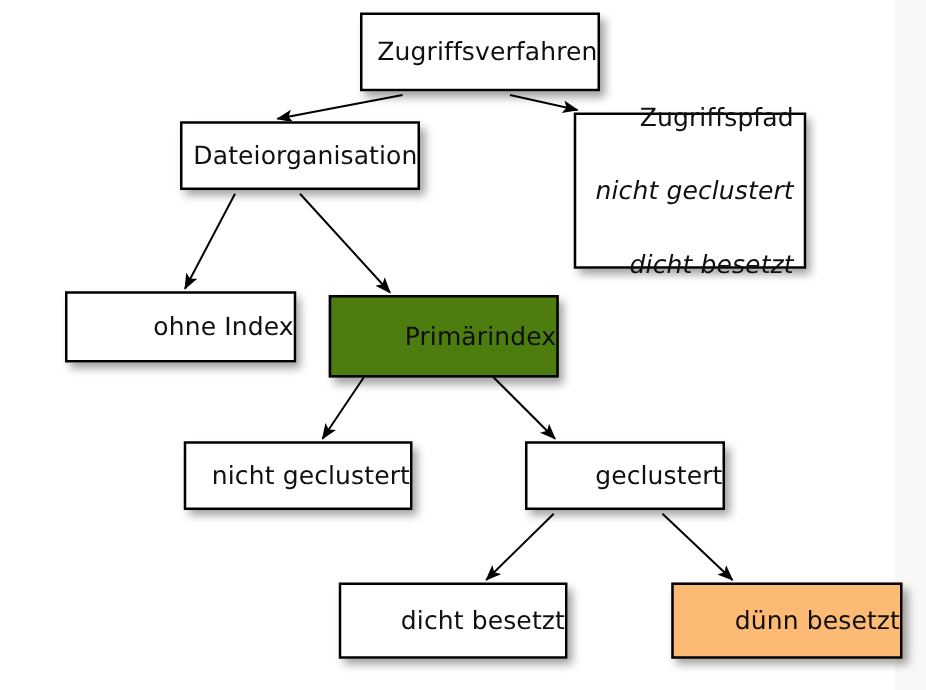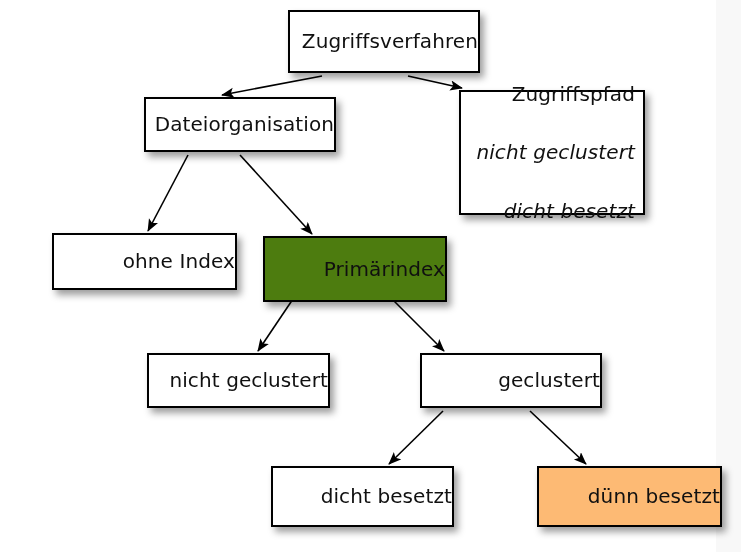--- a/index.html
+++ b/index.html
@@ -101,21 +101,21 @@
       </div>
       <div class="node" style="left: 30px; top: 233px; width: 185px; height: 57px; background: rgb(255, 255, 255); border-color: rgb(0, 0, 0);">
         <span class="line">ohne Index</span>
       </div>
       <div class="node" style="left: 241px; top: 236px; width: 184px; height: 66px; background: #4d7c0f; border-color: rgb(0, 0, 0);">
         <span class="line">Primärindex</span>
       </div>
       <div class="node" style="left: 125px; top: 353px; width: 183px; height: 55px; background: rgb(255, 255, 255); border-color: rgb(0, 0, 0);">
         <span class="line">nicht geclustert</span>
       </div>
-      <div class="node" style="left: 398px; top: 353px; width: 182px; height: 55px; background: rgb(255, 255, 255); border-color: rgb(0, 0, 0);">
+      <div class="node" style="left: 398px; top: 353px; width: 160px; height: 55px; background: rgb(255, 255, 255); border-color: rgb(0, 0, 0);">
         <span class="line">geclustert</span>
       </div>
       <div class="node" style="left: 249px; top: 466px; width: 183px; height: 61px; background: rgb(255, 255, 255); border-color: rgb(0, 0, 0);">
         <span class="line">dicht besetzt</span>
       </div>
       <div class="node" style="left: 515px; top: 466px; width: 185px; height: 61px; background: #fdba74; border-color: rgb(0, 0, 0);">
         <span class="line">dünn besetzt</span>
       </div>
     </div>
 

